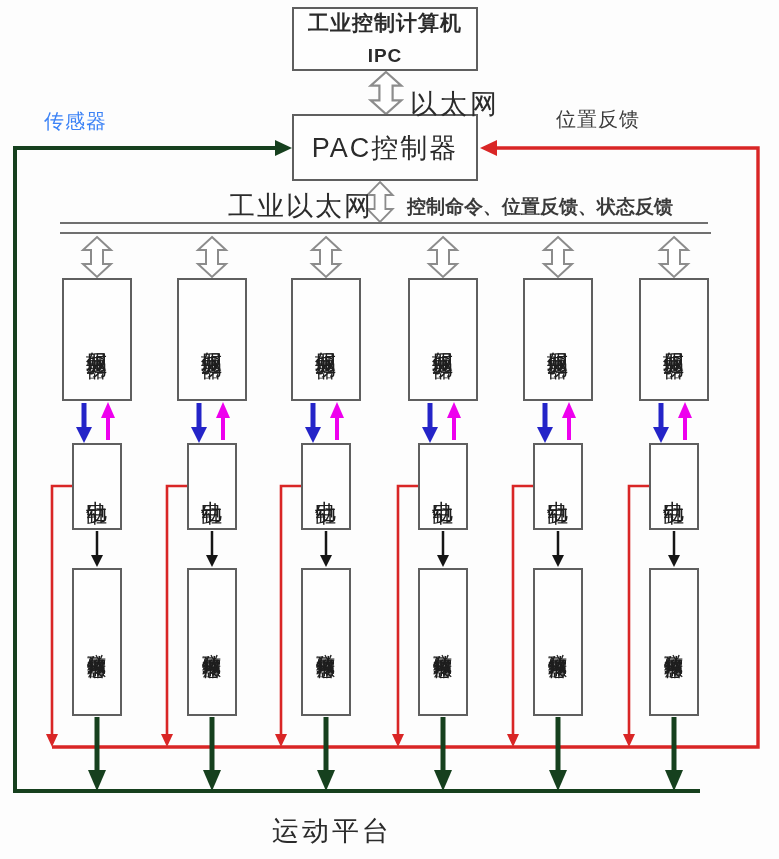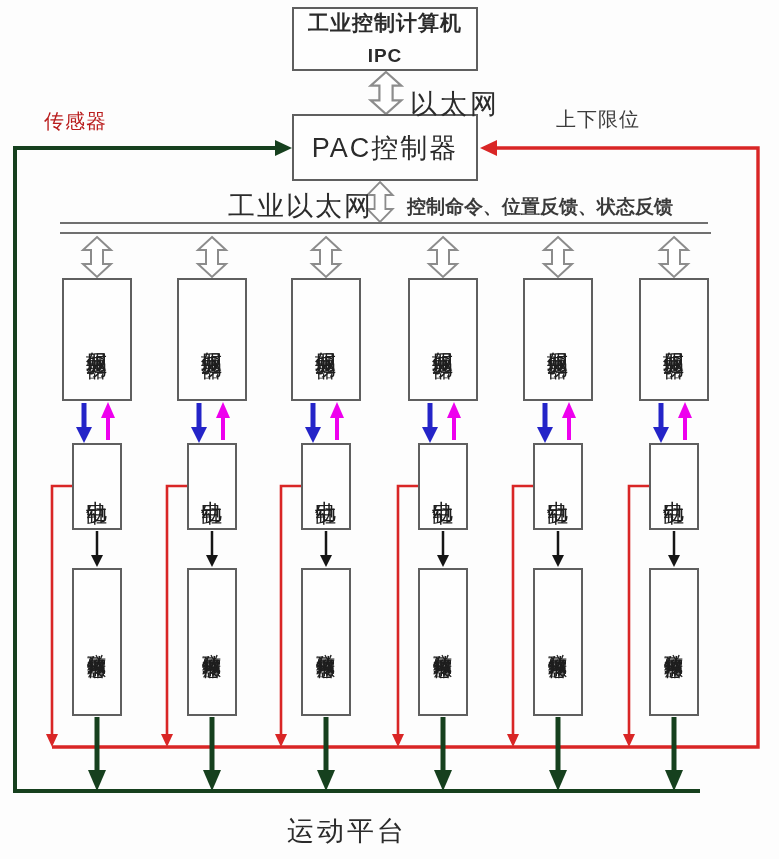--- a/index.html
+++ b/index.html
@@ -29,25 +29,25 @@
   .cyl{top:443px; width:50px; height:87px;}
   .sens{top:568px; width:50px; height:148px;}
   .vtext{
     writing-mode:vertical-rl; text-orientation:upright;
     font-size:21px; letter-spacing:2px; color:#1e1e1e; font-weight:500; line-height:1;
   }
   .sens .vtext{font-size:19px; letter-spacing:1px;}
 
   .lbl{position:absolute; z-index:3; white-space:nowrap;}
   .lbl-ethernet{left:410px; top:78px; font-size:27px; letter-spacing:3px;margin-top:8px;}
-  .lbl-sensor{left:44px; top:108px; font-size:20px; color:#b91c1c; letter-spacing:1px;}
+  .lbl-sensor{left:44px; top:108px; font-size:20px; color:#3b82f6; letter-spacing:1px;}
   .lbl-limits{left:556px; top:106px; font-size:20px; color:#3c3c3c; letter-spacing:1px;}
   .lbl-indeth{left:228px; top:188px; font-size:27px; letter-spacing:2px;}
   .lbl-caption{left:407px; top:194px; font-size:19px; font-weight:700; color:#3a3a3a;}
-  .lbl-platform{left:272px; top:813px; font-size:27px; letter-spacing:3px;margin-left:15px;}
+  .lbl-platform{left:272px; top:813px; font-size:27px; letter-spacing:3px;}
 
   .hollow use{fill:#ffffff; stroke:#8c8c8c; stroke-width:2;}
   .busline line{stroke:var(--busgray); stroke-width:2;}
   .green path{stroke:var(--green); stroke-width:4; fill:none;}
   .green line{stroke:var(--green); stroke-width:5;}
   .green polygon{fill:var(--green);}
   .red path{stroke:var(--red); stroke-width:2.6; fill:none;}
   .red path.main{stroke-width:3.4;}
   .red polygon{fill:var(--red);}
   .blue line{stroke:var(--blue); stroke-width:5;}
@@ -173,21 +173,21 @@
   <div class="box ipc-box">
     <div class="ipc-line1">工业控制计算机</div>
     <div class="ipc-line2">IPC</div>
   </div>
   <div class="box pac-box">
     <span>PAC控制器</span>
   </div>
 
   <div class="lbl lbl-ethernet">以太网</div>
   <div class="lbl lbl-sensor">传感器</div>
-  <div class="lbl lbl-limits">上下限位</div>
+  <div class="lbl lbl-limits">位置反馈</div>
   <div class="lbl lbl-caption">控制命令、位置反馈、状态反馈</div>
   <div class="lbl lbl-indeth">工业以太网</div>
   <div class="lbl lbl-platform">运动平台</div>
 
   <div class="col" style="left:97px">
     <div class="box vbox servo">
         <span class="vtext">伺服驱动器</span>
       </div>
     <div class="box vbox cyl">
         <span class="vtext">电动缸</span>

